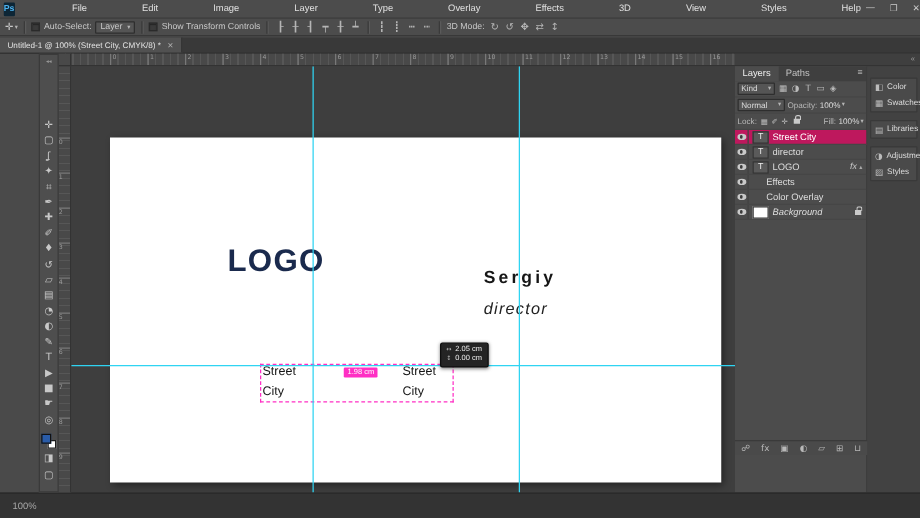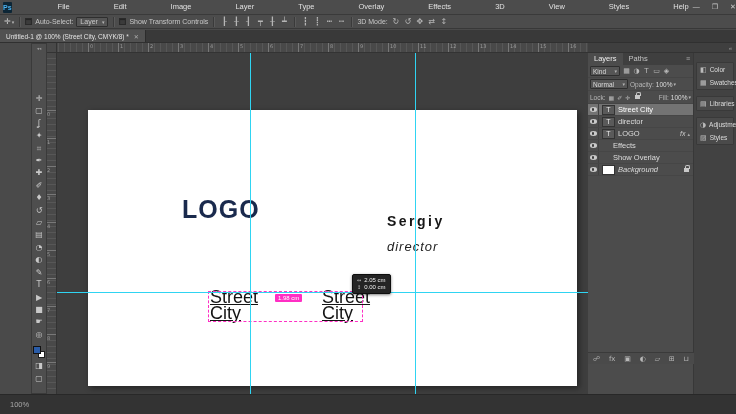--- a/index.html
+++ b/index.html
@@ -54,21 +54,21 @@
   
   .viewport { position:absolute; left:57px; top:53px; width:531px; height:341px; background:#3e3e3e; overflow:hidden; }
   .card { position:absolute; left:31px; top:57px; width:489px; height:276px; background:#ffffff; box-shadow:2px 2px 6px rgba(0,0,0,.45); }
   .guide { position:absolute; z-index:5; }
   .guide.v { width:1px; height:341px; top:0; }
   .guide.h { height:1px; width:531px; left:0; }
   .logo-text { position:absolute; left:94px; top:85px; font-size:25px; font-weight:bold; letter-spacing:1px; }
   .petrenko { position:absolute; left:299px; top:85px; font-size:14px; font-weight:bold; letter-spacing:1.5px; color:#161616; }
   .sergiy { position:absolute; left:299px; top:103px; font-size:14px; font-weight:bold; letter-spacing:2.5px; color:#161616; }
   .role { position:absolute; left:299px; top:129px; font-size:13px; font-style:italic; letter-spacing:1px; color:#222; }
-  .addr { position:absolute; font-size:18px; color:#141414; line-height:15.5px;text-decoration:underline; }
+  .addr { position:absolute; font-size:10px; color:#141414; line-height:15.5px; }
   .addr.left { left:122px; top:180px; }
   .addr.right { left:234px; top:180px; }
   .selection-box { position:absolute; left:120px; top:181px; width:155px; height:31px; border:1px dashed #ff2fc4; z-index:4; }
   .measure-chip { position:absolute; left:187px; top:184px; padding:1px 3px; font-size:6px; color:#fff; border-radius:1px; z-index:5; }
   .hud { position:absolute; left:264px; top:164px; background:#242424; border:1px solid #0e0e0e; border-radius:2px; padding:1.5px 4px; z-index:6; box-shadow:0 1px 3px rgba(0,0,0,.5); }
   .hud-row { display:flex; gap:3px; font-size:6px; color:#efefef; line-height:7.5px; align-items:center; white-space:nowrap; }
   .hud-ic { font-size:5px; color:#bbb; font-family:"DejaVu Sans",sans-serif; }
 
   
   .dock { position:absolute; left:588px; top:43px; width:148px; height:351px; background:#444; }
@@ -80,21 +80,21 @@
   .pmenu { margin-left:auto; font-size:7px; color:#aaa; padding-right:3px; line-height:12px; }
   .kind-row, .blend-row, .lock-row { display:flex; align-items:center; height:13px; padding:0 2px; gap:2px; font-size:6.5px; color:#b8b8b8; border-bottom:1px solid #454545; }
   .psel { background:#555; border:1px solid #2e2e2e; border-radius:1px; height:10px; display:flex; align-items:center; justify-content:space-between; padding:0 2px; font-size:6.5px; color:#ddd; }
   .kind-select { width:30px; }
   .blend-select { width:38px; }
   .valbox { display:flex; align-items:center; gap:1px; color:#ddd; }
   .fbtn { width:9px; text-align:center; font-size:7px; color:#bbb; font-family:"DejaVu Sans",sans-serif; cursor:default; }
   .lbtn { font-size:6px; color:#bbb; font-family:"DejaVu Sans",sans-serif; cursor:default; margin:0 1px; }
   .layers-list { }
   .lrow { display:flex; align-items:center; height:12px; border-bottom:1px solid #464646; }
-  .lrow.sel { background:#737373; }
+  .lrow.sel { background:#be185d; }
   .eye-cell { width:11px; align-self:stretch; display:flex; justify-content:center; align-items:center; border-right:1px solid #414141; flex:none; }
   .eye { width:7px; height:4.5px; background:#c9c9c9; border-radius:50%; position:relative; }
   .eye::after { content:""; position:absolute; left:2.2px; top:1px; width:2.5px; height:2.5px; background:#3c3c3c; border-radius:50%; }
   .thumb { width:13px; height:10px; background:#5a5a5a; color:#ececec; font-size:7px; display:flex; align-items:center; justify-content:center; margin:0 3px; border:1px solid #333; flex:none; }
   .bgthumb { background:#fff; }
   .lname { font-size:7.5px; color:#ddd; white-space:nowrap; overflow:hidden; }
   .lname.ital { font-style:italic; }
   .lrow.sel .lname { color:#fff; }
   .lrow.sub .lname { margin-left:14px; }
   .fx { margin-left:auto; font-style:italic; font-size:7px; color:#ccc; }
@@ -367,21 +367,21 @@
           <div class="lrow sub">
             <span class="eye-cell">
               <span class="eye"></span>
             </span>
             <span class="lname">Effects</span>
           </div>
           <div class="lrow sub">
             <span class="eye-cell">
               <span class="eye"></span>
             </span>
-            <span class="lname">Show Overlay</span>
+            <span class="lname">Color Overlay</span>
           </div>
           <div class="lrow">
             <span class="eye-cell">
               <span class="eye"></span>
             </span>
             <span class="thumb bgthumb"></span>
             <span class="lname ital">Background</span>
             <span class="locki"></span>
           </div>
         </div>

